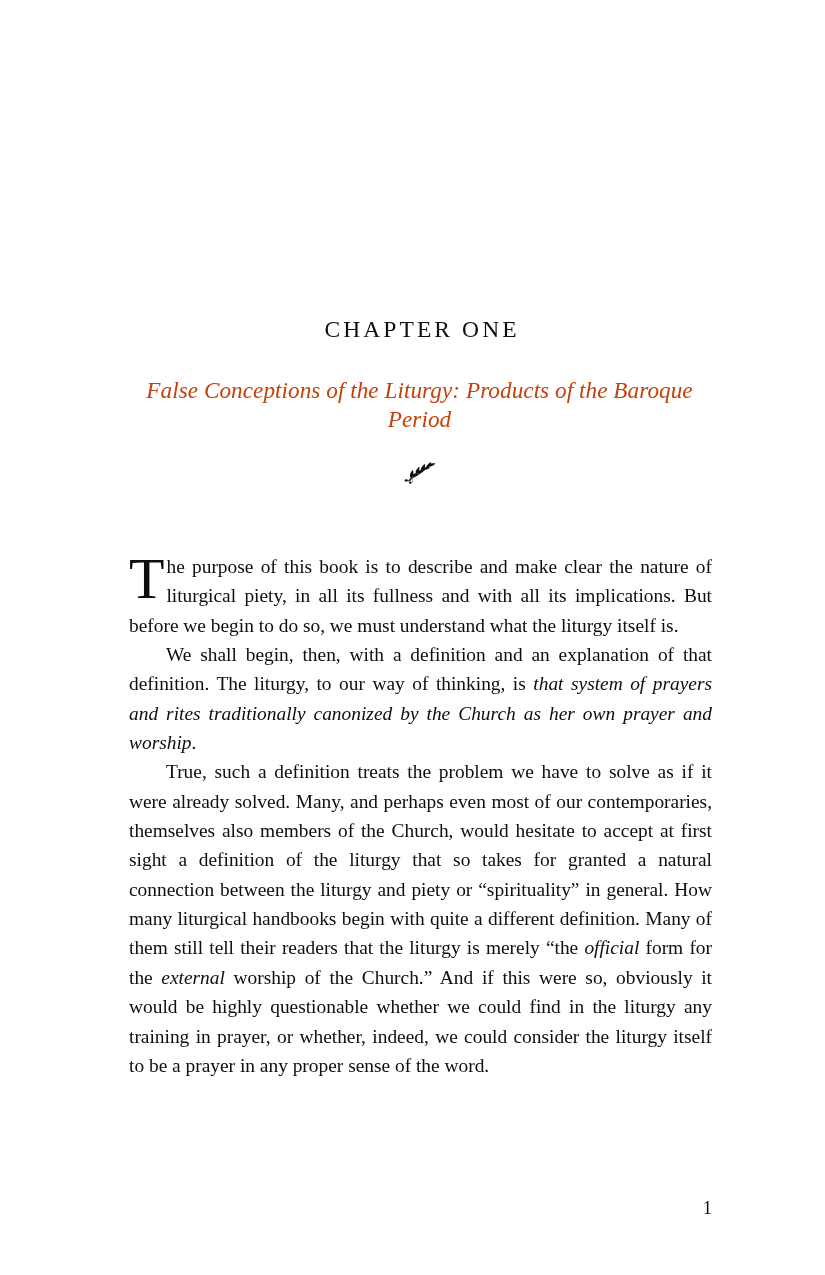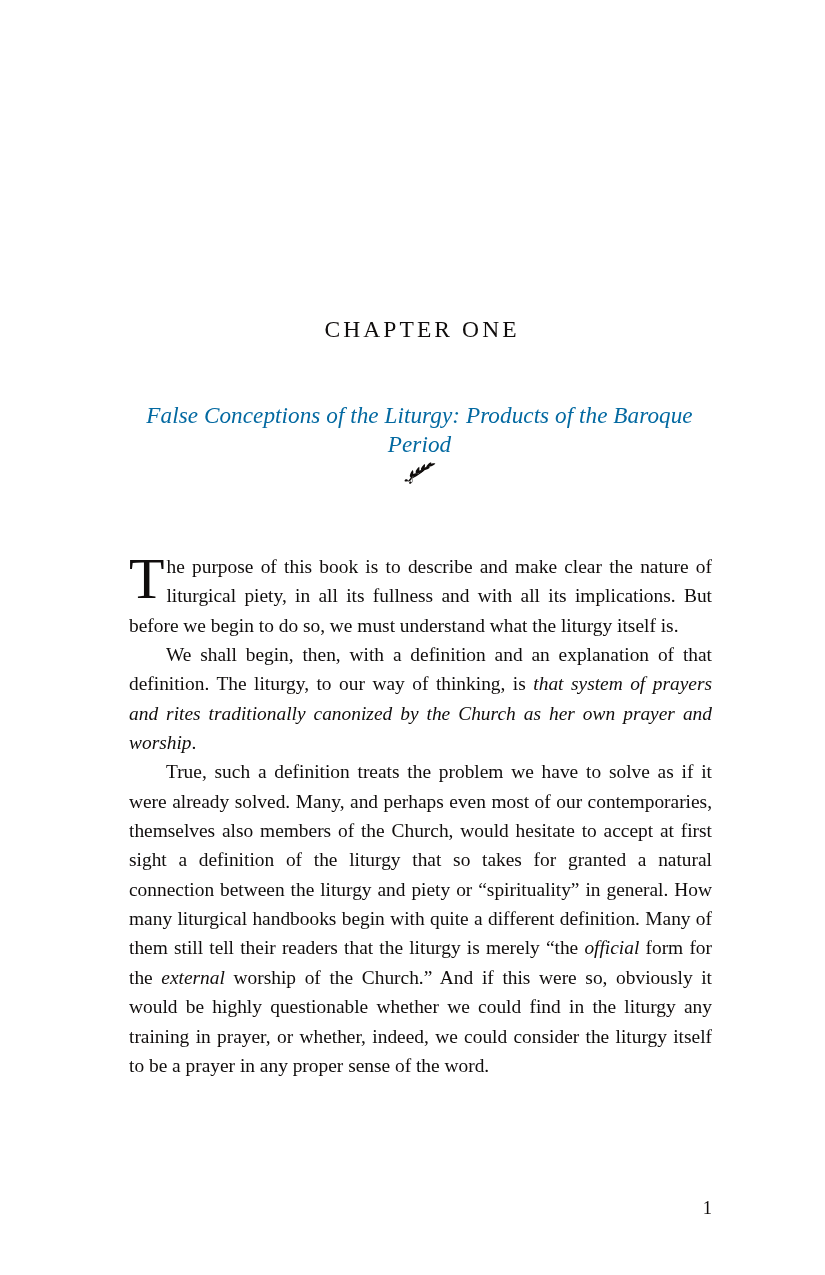--- a/index.html
+++ b/index.html
@@ -52,22 +52,21 @@
   .chapter-subtitle {
     position: absolute;
     left: -1px;
     top: 365px;
     width: 583px;
     text-align: center;
     font-style: italic;
     font-size: 23.2px;
     line-height: 1.25;
     letter-spacing: 0.05px;
-    color: #0369a1;
-    margin-top: 25px;
+    color: #c2410c;
   }
 
   
   .ornament {
     position: absolute;
     left: 0;
     top: 444px;
     width: 583px;
     height: 34px;
     text-align: center;

